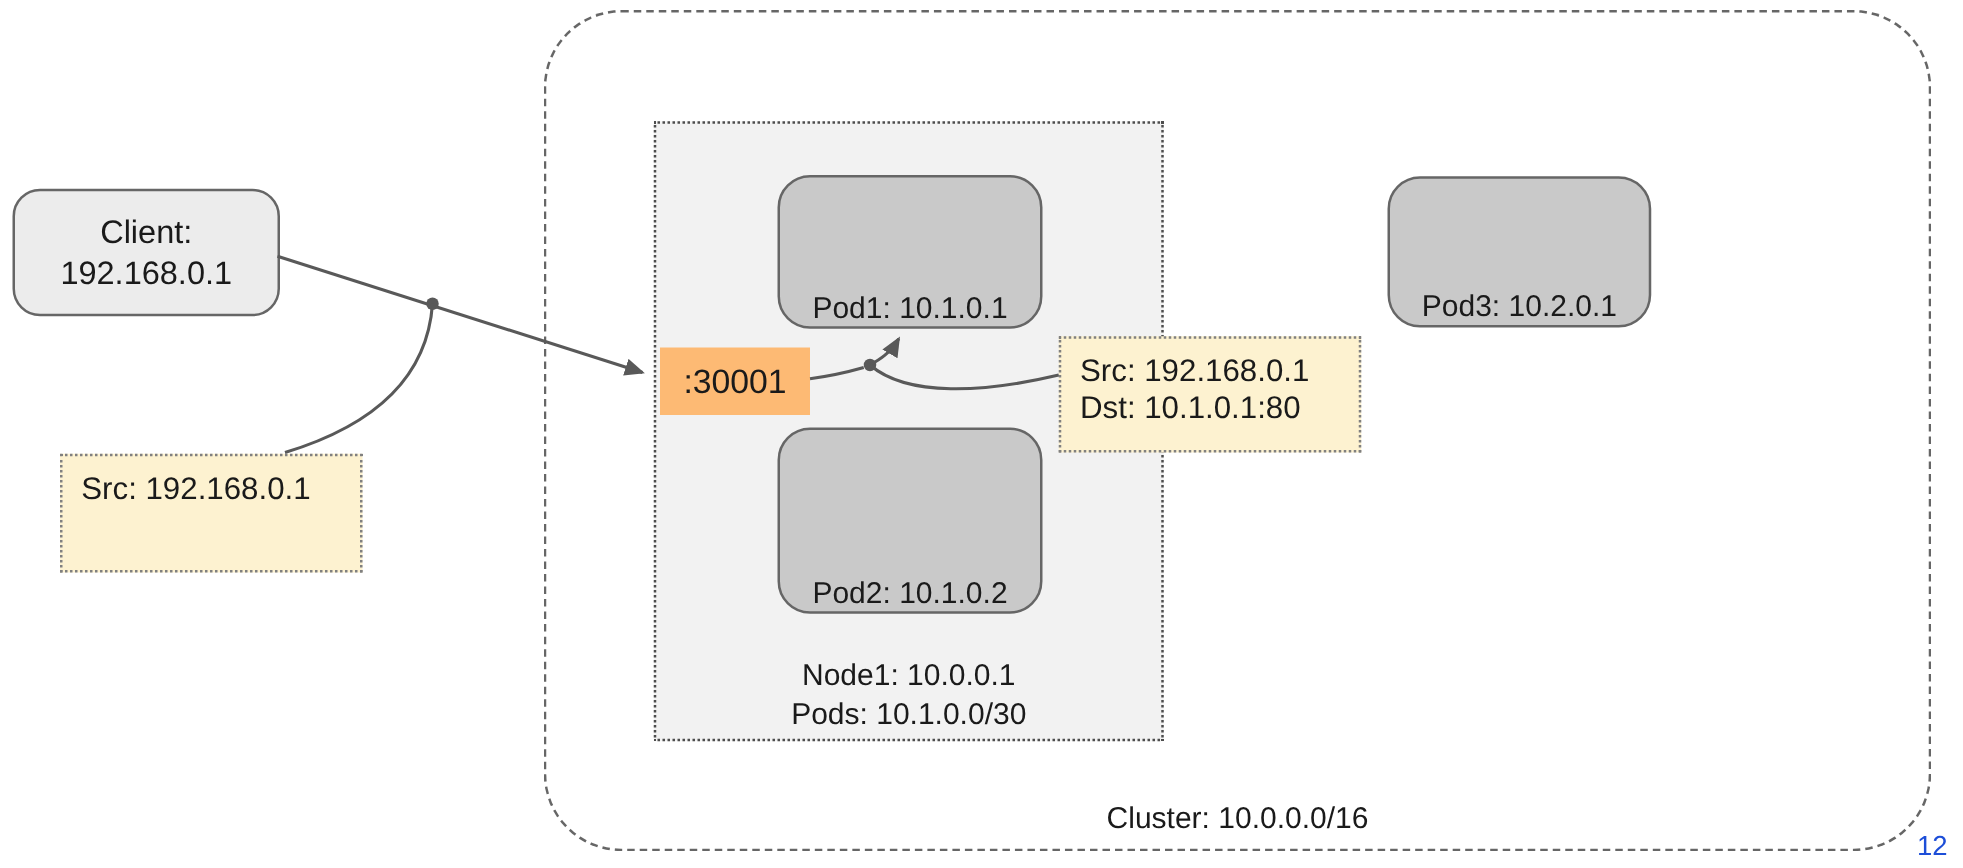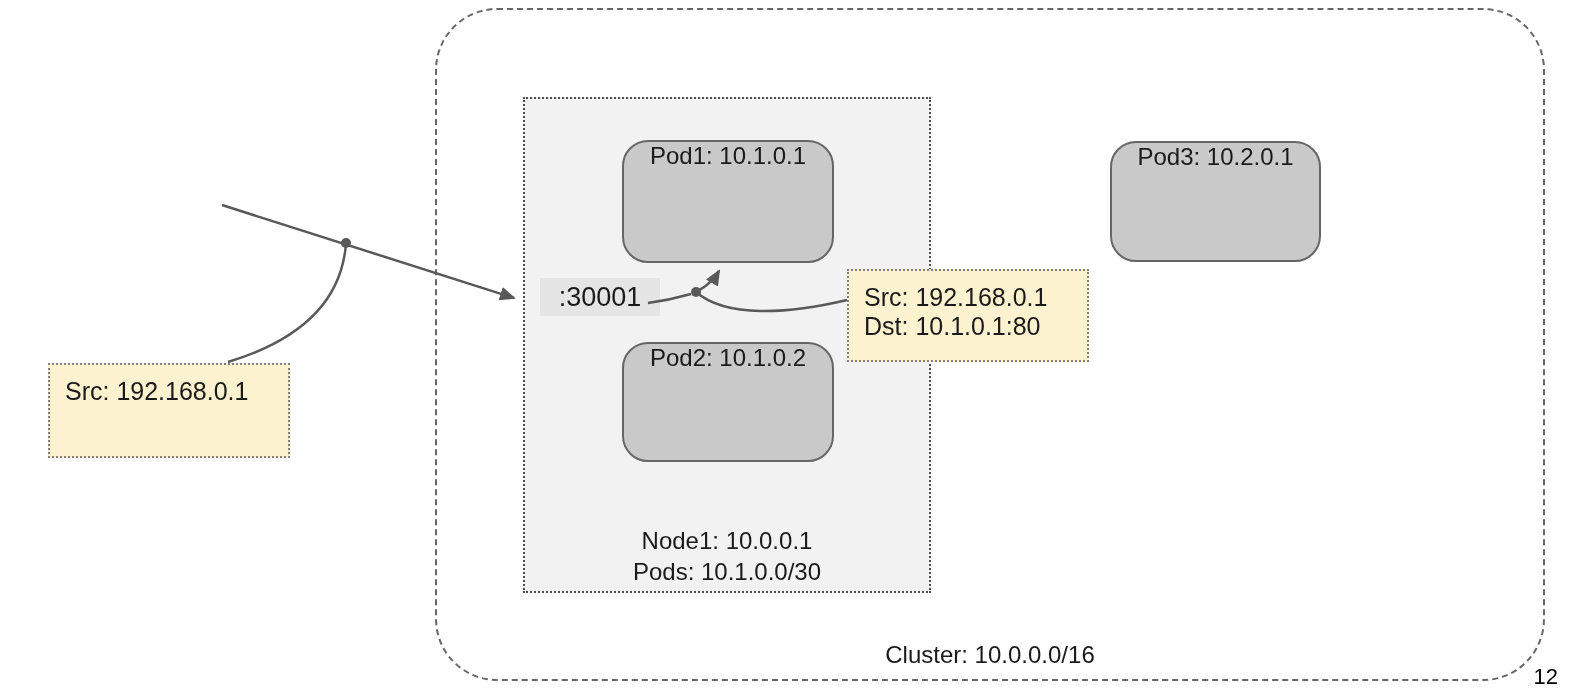--- a/index.html
+++ b/index.html
@@ -38,45 +38,44 @@
     position: absolute; left: 0; bottom: 4px; width: 100%;
     text-align: center;
     font-size: 24px; line-height: 31px;
   }
 
   
   .pod {
     background: #c9c9c9;
     border: 2px solid #666666;
     border-radius: 26px;
-    display: flex; align-items: flex-start; justify-content: center;
+    display: flex; align-items: flex-end; justify-content: center;
     font-size: 24px;
   }
   .pod1 { left: 622px;  top: 140px; width: 212px; height: 123px; }
-  .pod2 { left: 622px;  top: 342px; width: 212px; height: 120px; }
+  .pod2 { left: 622px;  top: 342px; width: 212px; height: 149px; }
   .pod3 { left: 1110px; top: 141px; width: 211px; height: 121px; }
 
   
   .client {
     left: 10px; top: 151px; width: 214px; height: 102px;
     background: #ececec;
     border: 2px solid #666666;
     border-radius: 22px;
     display: flex; flex-direction: column;
     align-items: center; justify-content: center;
     font-size: 26px; line-height: 33px;
   }
 
   
   .nodeport {
-    left: 528px; top: 278px; width: 120px; height: 38px;
-    background: #e5e5e5;
+    left: 528px; top: 278px; width: 120px; height: 54px;
+    background: #fdba74;
     display: flex; align-items: center; justify-content: center;
     font-size: 27px;
-    margin-left: 12px;
   }
 
   
   .note {
     background: #fdf2d0;
     border: 2.5px dotted #808080;
     font-size: 25px; line-height: 29px;
     padding: 12px 0 0 15px;
   }
   .note-left  { left: 48px;  top: 363px; width: 242px; height: 95px; }
@@ -84,21 +83,21 @@
 
   
   .wires {
     position: absolute; left: 0; top: 0;
     width: 1570px; height: 694px;
     pointer-events: none;
   }
 
   .page-number {
     position: absolute; right: 12px; bottom: 4px;
-    font-size: 22px; color: #000000;
+    font-size: 22px; color: #1d4ed8;
   }
 </style>
 </head>
 <body>
 
 <div class="stage">
 
   <div class="box cluster"></div>
 
   <div class="box node node1">
@@ -114,20 +113,24 @@
   </div>
   <div class="box pod pod2">
     <span>Pod2: 10.1.0.2</span>
   </div>
   <div class="box pod pod3">
     <span>Pod3: 10.2.0.1</span>
   </div>
 
   <div class="box cluster-label">Cluster: 10.0.0.0/16</div>
 
+  <div class="box client">
+    <div>Client:</div>
+    <div>192.168.0.1</div>
+  </div>
 
   <div class="box nodeport">:30001</div>
 
   <div class="box note note-left">
     <div>Src: 192.168.0.1</div>
   </div>
 
   <div class="box note note-right">
     <div>Src: 192.168.0.1</div>
     <div>Dst: 10.1.0.1:80</div>

